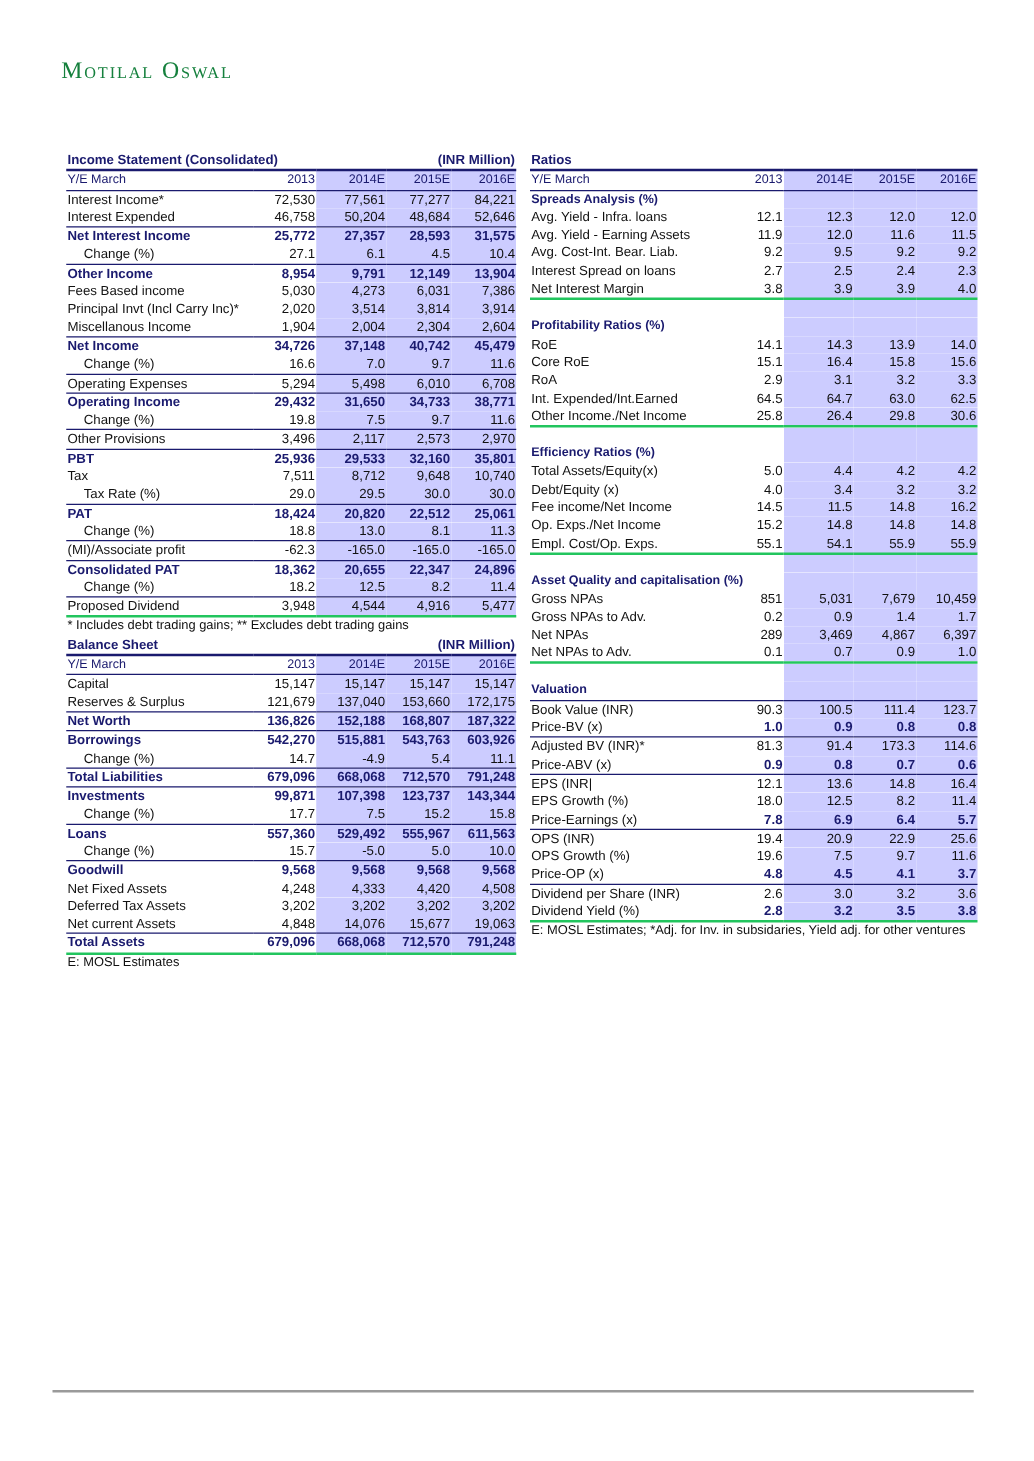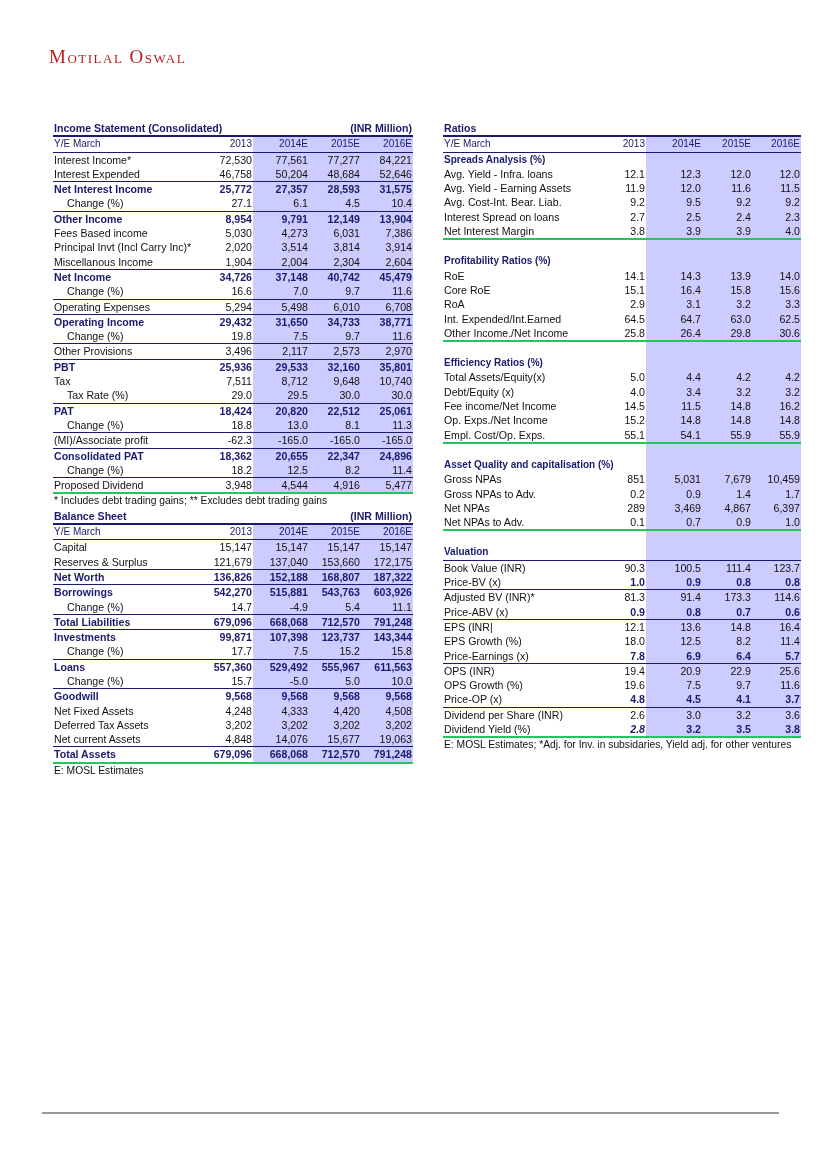--- a/index.html
+++ b/index.html
@@ -1,35 +1,35 @@
 <!DOCTYPE html>
 <html><head>
 <meta charset="utf-8">
 <style>
   html, body { margin:0; padding:0; background:#fff; }
   body { width:827px; height:1169px; position:relative; overflow:hidden; font-family:"Liberation Sans", sans-serif; }
-  .brand { position:absolute; left:49px; top:46px; font-family:"Liberation Serif", serif; font-size:19px; color:#b91c1c; letter-spacing:1.5px; font-variant:small-caps; }
+  .brand { position:absolute; left:49px; top:46px; font-family:"Liberation Serif", serif; font-size:19px; color:#15803d; letter-spacing:1.5px; font-variant:small-caps; }
   .footer-rule { position:absolute; left:42px; top:1112px; width:737px; height:2px; background:#9a9a9a; }
 
   table.fin { position:absolute; border-collapse:collapse; font-size:10.6px; color:#111; table-layout:fixed; }
   table.fin td { padding:0 1px; height:14.3px; line-height:14.3px; white-space:nowrap; overflow:hidden; }
   table.fin td.num { text-align:right; }
   table.fin td.est { background:#ccccff; }
   .title-row td { font-weight:bold; color:#1a1a6e; border-bottom:2px solid #1a1a6e; }
   .hdr-row td { font-weight:normal; color:#1a1a6e; font-size:10px; border-bottom:1px solid #1a1a6e; }
   tr.bold td { font-weight:bold; color:#1a1a6e; }
   tr.sub td.lbl { padding-left:14px; }
   tr.top-line td { border-top:1px solid #1a1a6e; }
   tr.bottom-line td { border-bottom:2px solid #22c55e; }
   tr.note td { font-size:10.3px;margin-left:12px; }
   tr.sec td { font-weight:bold; color:#1a1a6e; font-size:10px; }
   tr.gap td { height:14px; }
 
   #left { left:53px; top:121px; width:360px; }
-  #right { left:443px; top:121px; width:358px; }
+  #right { left:424px; top:121px; width:358px; }
 </style>
 </head>
 <body>
 
 <div class="brand">Motilal Oswal</div>
 
 <table class="fin" id="left">
   <colgroup>
       <col style="width:150px">
       <col style="width:50px">
@@ -617,21 +617,21 @@
       </tr>
       <tr class="top-line">
         <td class="lbl">Dividend per Share (INR)</td>
         <td class="num">2.6</td>
         <td class="num est">3.0</td>
         <td class="num est">3.2</td>
         <td class="num est">3.6</td>
       </tr>
       <tr class="boldnum bottom-line">
         <td class="lbl">Dividend Yield (%)</td>
-        <td class="num" style="font-weight: bold; color: rgb(26, 26, 110); font-style: italic;">2.8</td>
+        <td class="num" style="font-weight: bold; color: rgb(26, 26, 110);">2.8</td>
         <td class="num est" style="font-weight: bold; color: rgb(26, 26, 110);">3.2</td>
         <td class="num est" style="font-weight: bold; color: rgb(26, 26, 110);">3.5</td>
         <td class="num est" style="font-weight: bold; color: rgb(26, 26, 110);">3.8</td>
       </tr>
       <tr class="note">
         <td colspan="5">E: MOSL Estimates; *Adj. for Inv. in subsidaries, Yield adj. for other ventures</td>
       </tr>
     </tbody>
 </table>
 

